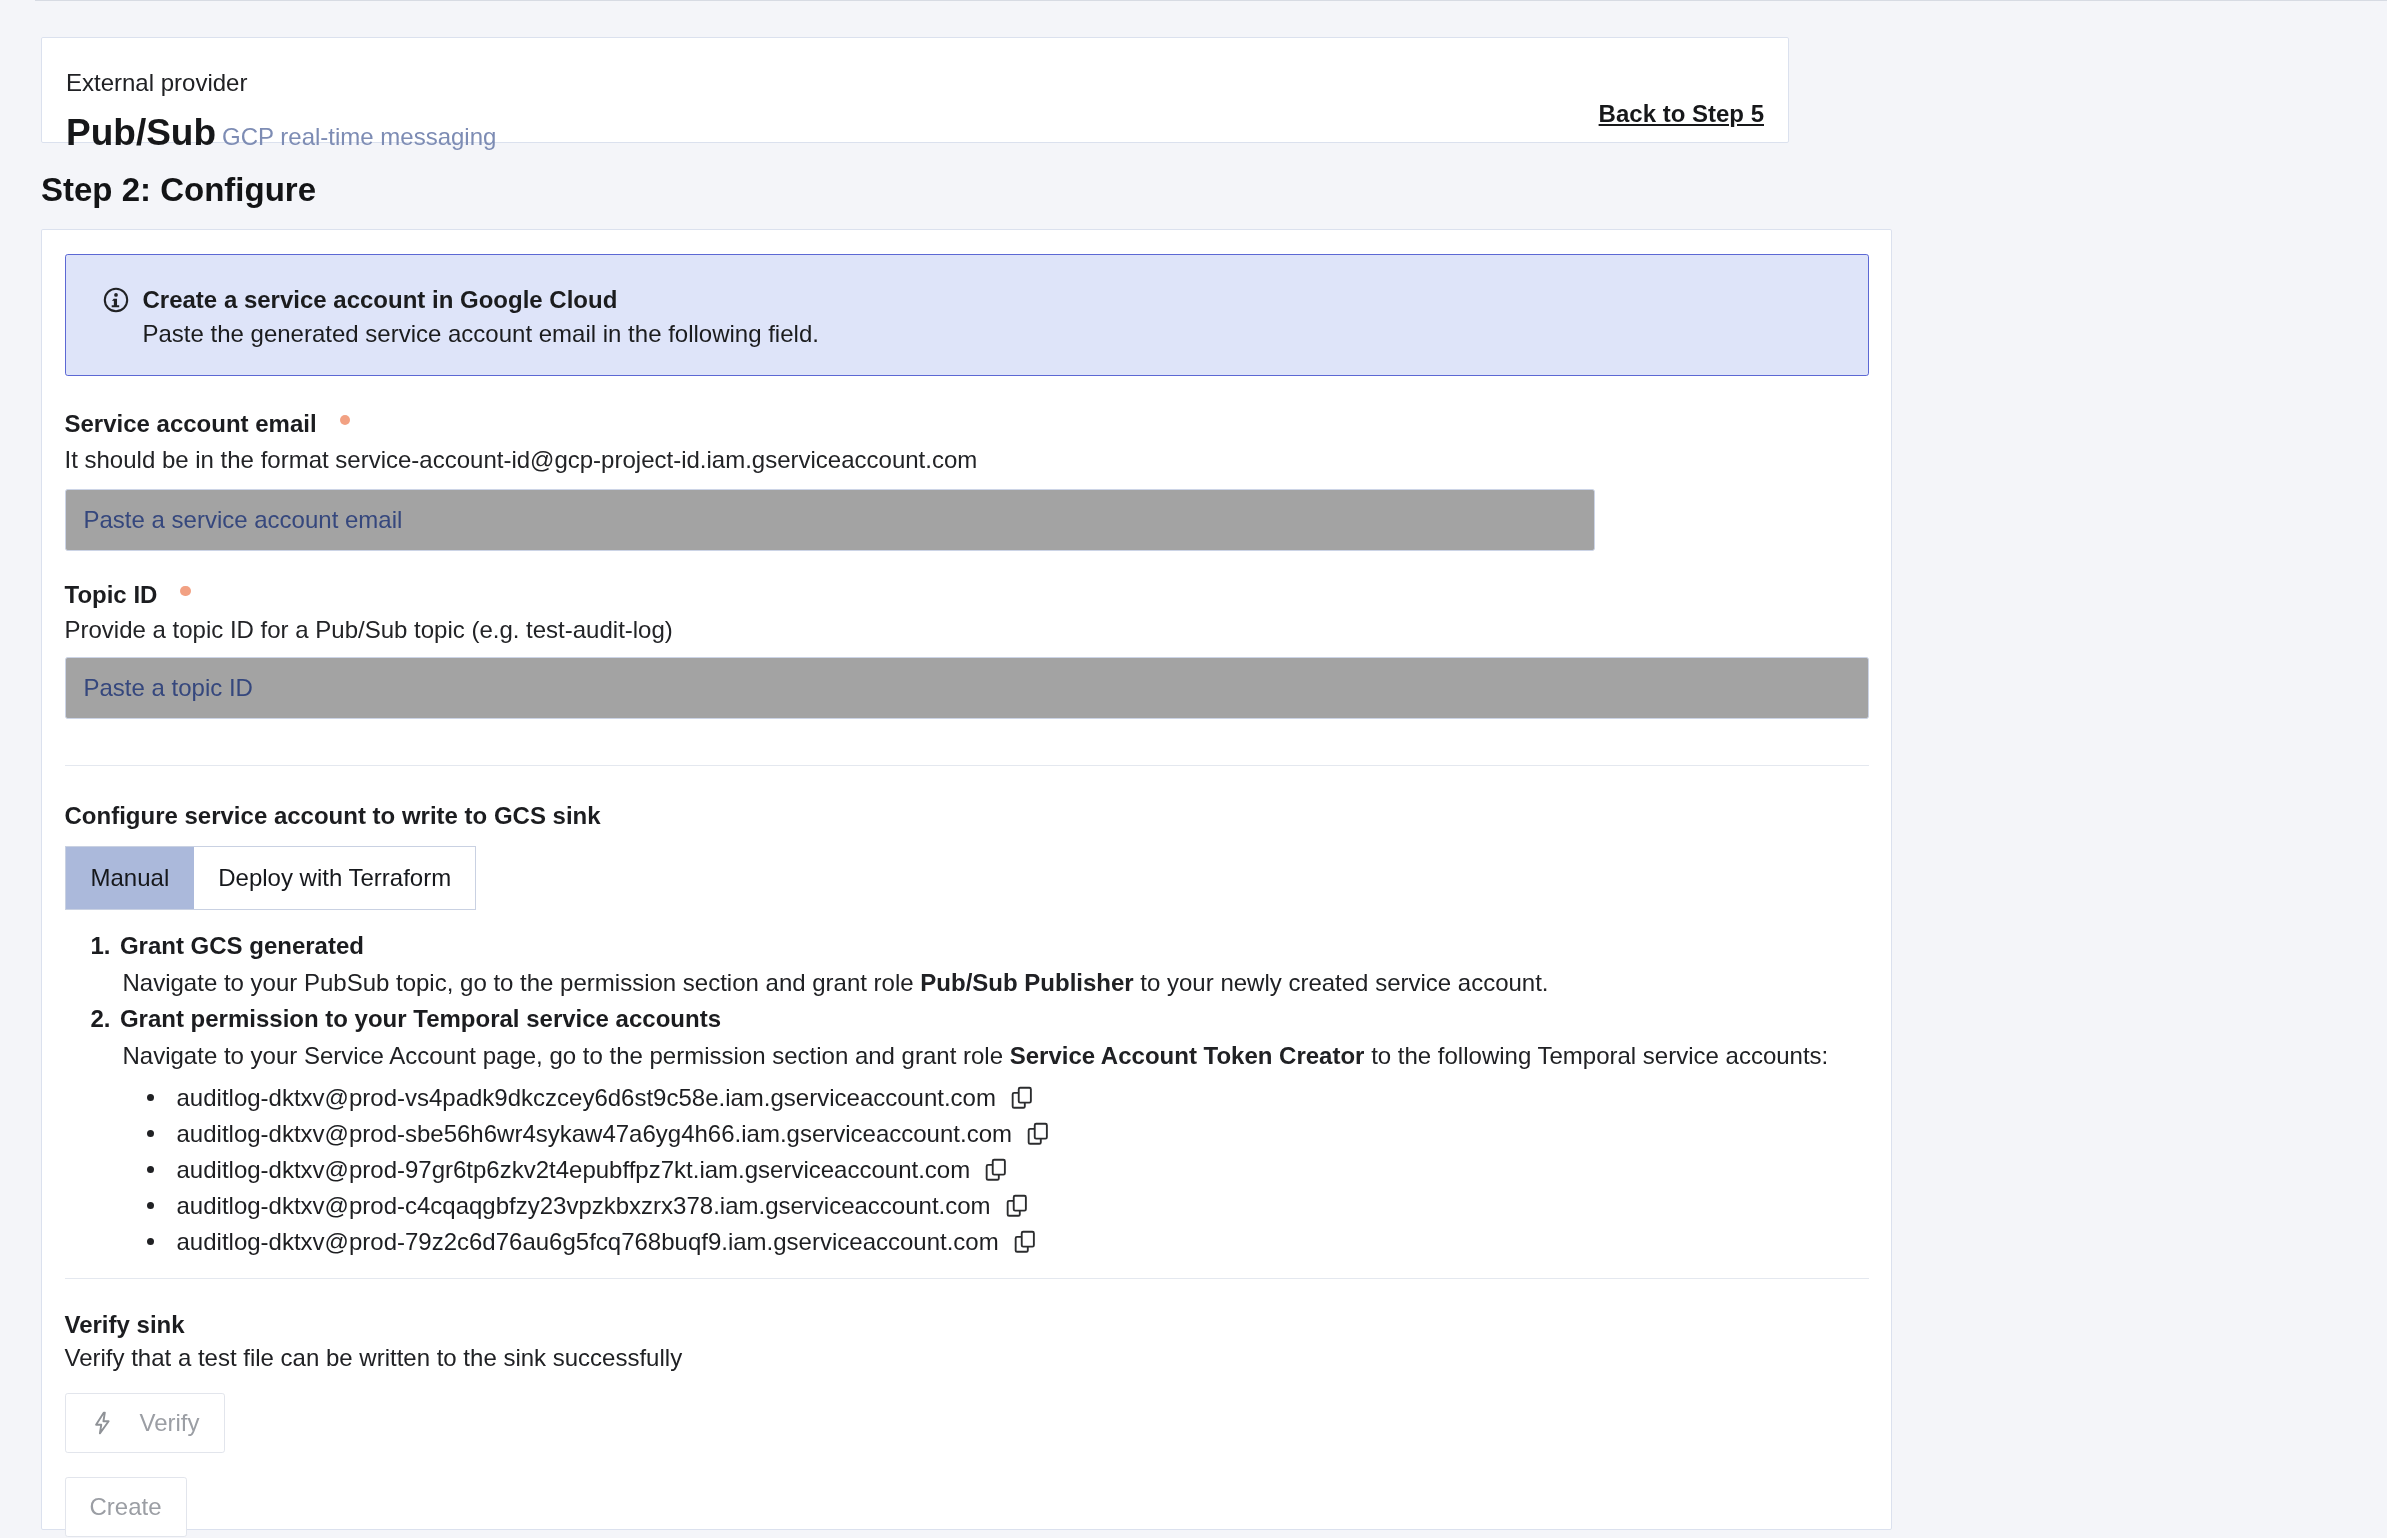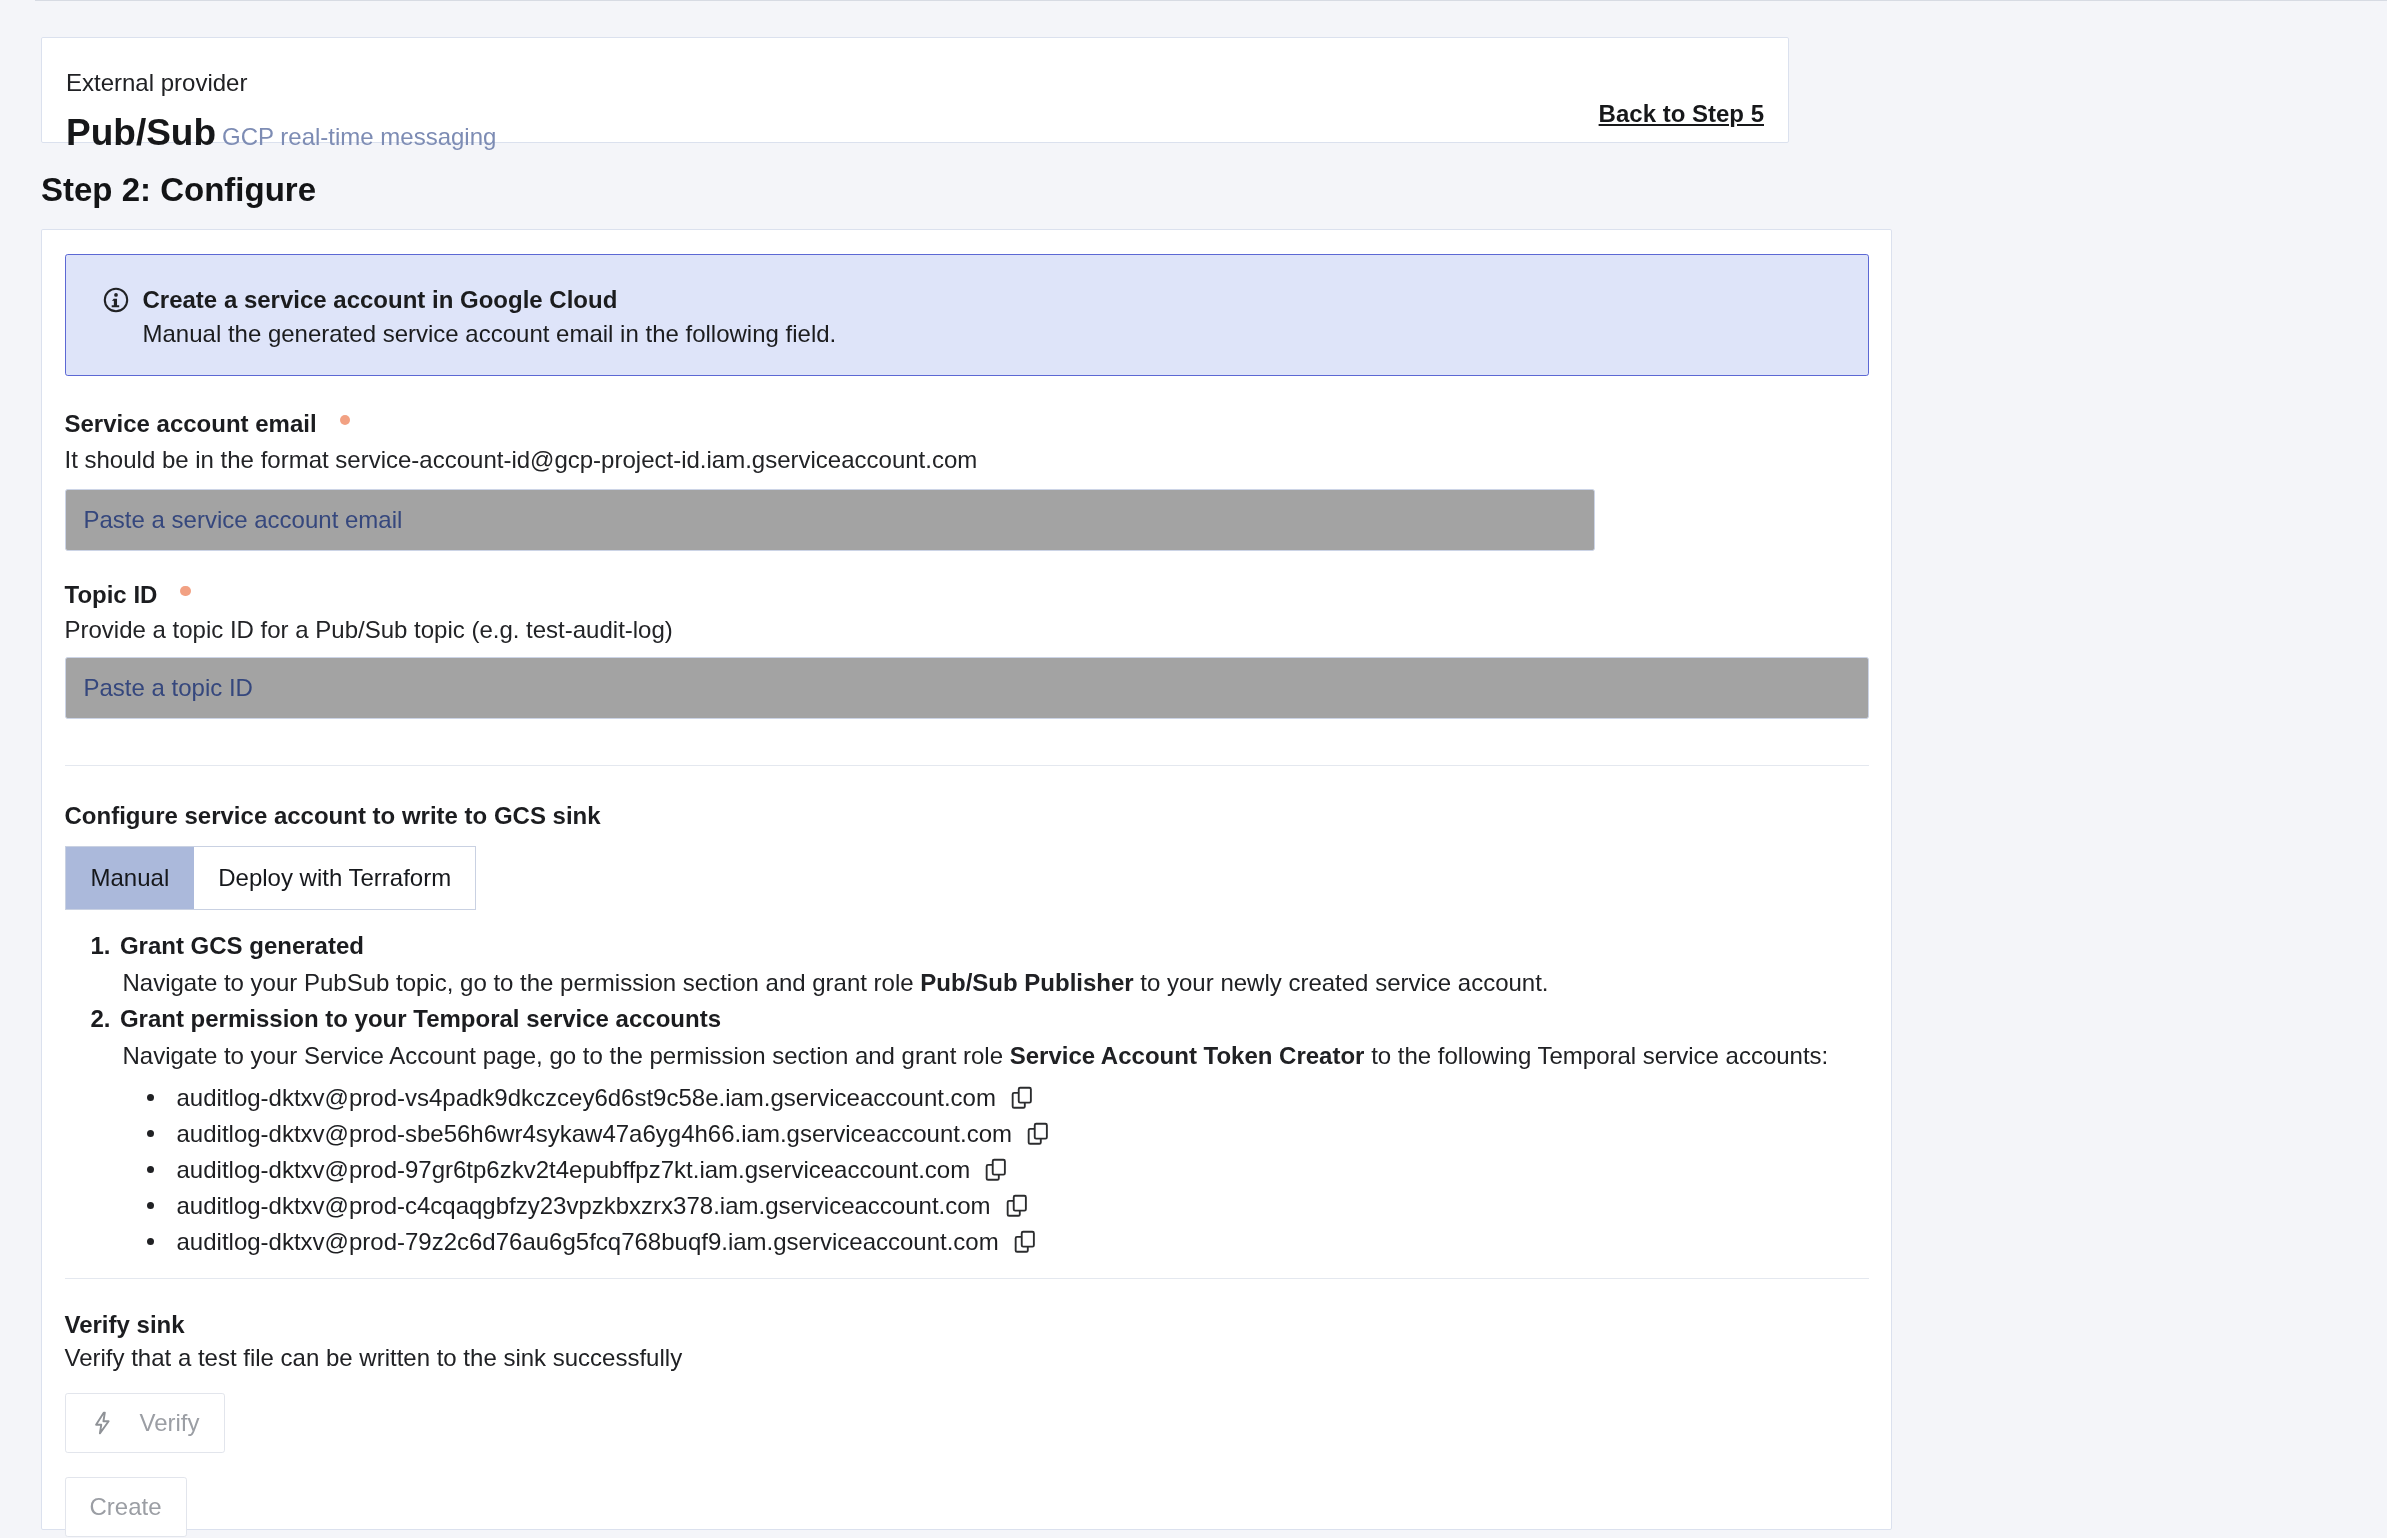--- a/index.html
+++ b/index.html
@@ -153,21 +153,21 @@
     <div class="info-title-row">
       <span class="info-icon">
         <svg width="28" height="28" viewBox="0 0 30 30">
           <circle cx="15" cy="15" r="12" fill="none" stroke="#212225" stroke-width="2.2"></circle>
           <circle cx="15" cy="9.6" r="2" fill="#212225"></circle>
           <path d="M12.6 13.6 h3.5 v7 h2.3 v2.1 h-8 v-2.1 h2.3 v-4.9 h-2.1 z" fill="#212225"></path>
         </svg>
       </span>
       <span class="info-title">Create a service account in Google Cloud</span>
     </div>
-    <div class="info-body">Manual the generated service account email in the following field.</div>
+    <div class="info-body">Paste the generated service account email in the following field.</div>
   </div>
 
   
   <div class="field-label-row">
     <span class="field-label">Service account email</span>
     <span class="required-dot"></span>
   </div>
   <div class="field-help">It should be in the format service-account-id@gcp-project-id.iam.gserviceaccount.com</div>
   <input class="text-input email-input" type="text" placeholder="Paste a service account email" style="">
 

